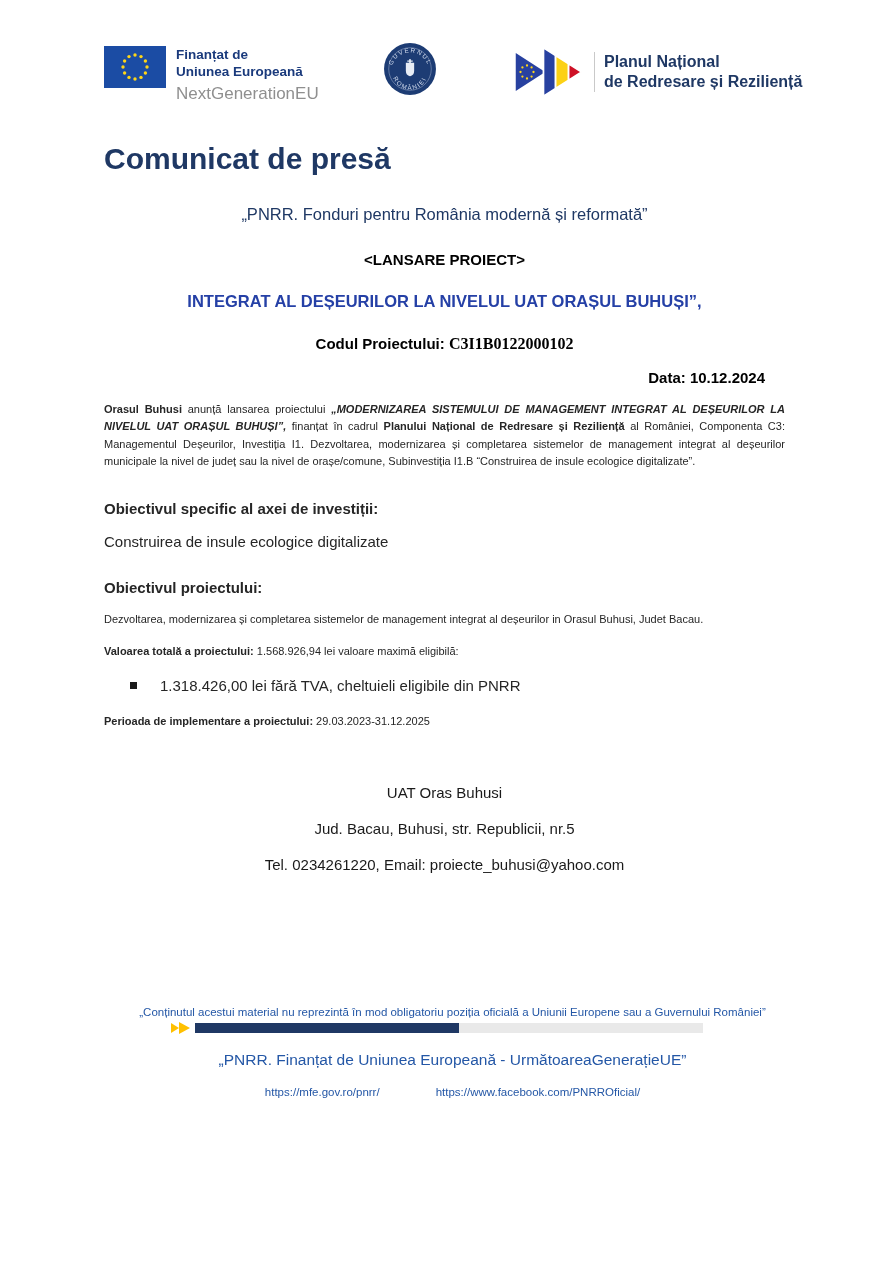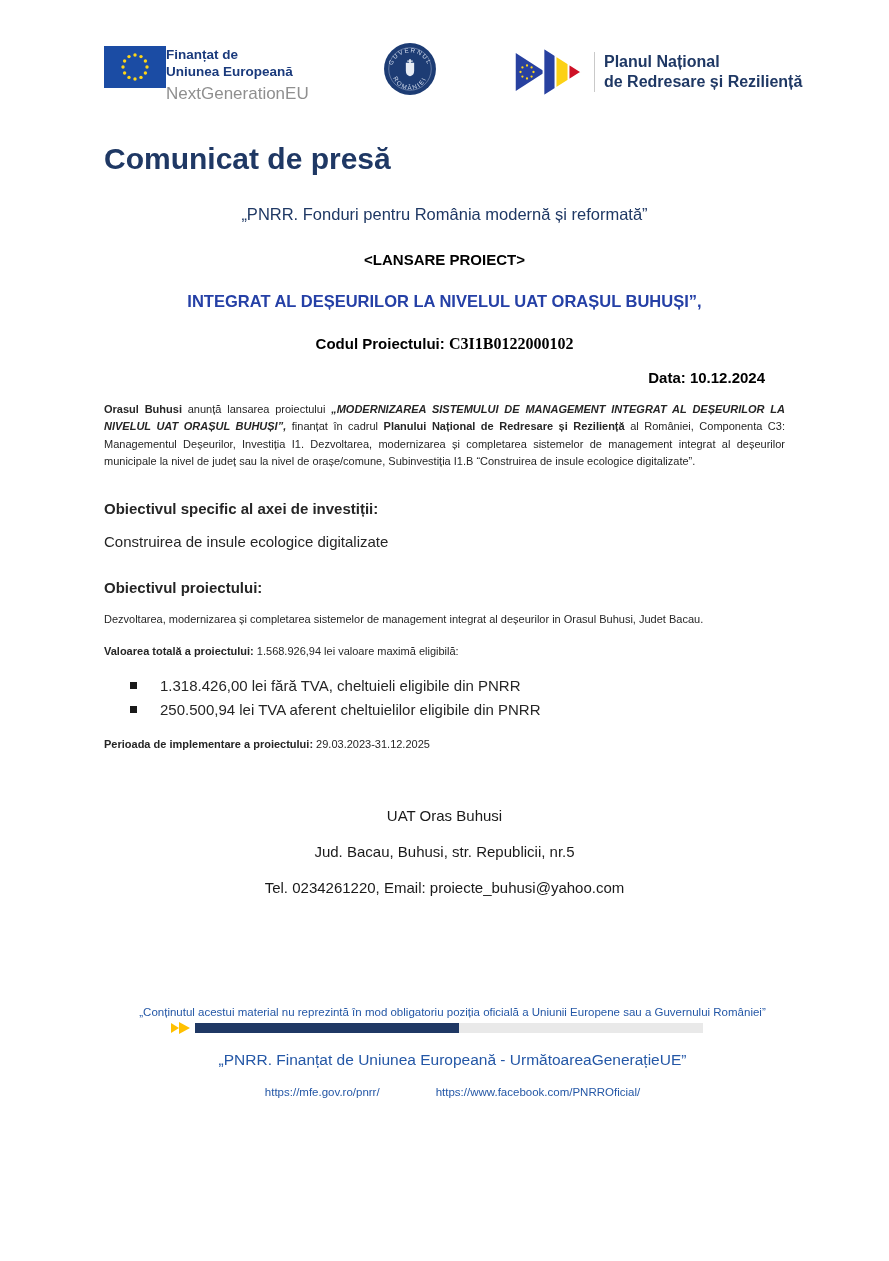--- a/index.html
+++ b/index.html
@@ -9,21 +9,21 @@
     position: relative;
     width: 889px; height: 1261px;
     background: #ffffff;
     font-family: "Liberation Sans", sans-serif;
     color: #262626;
     overflow: hidden;
   }
 
   
   .header { position: absolute; top: 0; left: 0; width: 100%; height: 120px; }
-  .eu-logo { position: absolute; left: 104px; top: 46px; display: flex; }
+  .eu-logo { position: absolute; left: 104px; top: 46px; display: flex; gap: 10px; }
   .eu-flag { width: 62px; height: 42px; display: block; }
   .eu-text { padding-top: 1px; }
   .eu-text .l1, .eu-text .l2 { font-weight: bold; color: #1a3a7c; font-size: 13.5px; line-height: 1.25; }
   .eu-text .l3 { color: #8f8f8f; font-size: 17px; margin-top: 3px; }
 
   .gov-seal { position: absolute; left: 383px; top: 42px; width: 54px; height: 54px; }
 
   .pnrr-logo { position: absolute; left: 514px; top: 46px; display: flex; align-items: center; }
   .pnrr-arrows { width: 78px; height: 52px; display: block; }
   .pnrr-divider { width: 1px; height: 40px; background: #c9c9c9; margin: 0 9px 0 2px; }
@@ -169,24 +169,20 @@
 
     <p class="para">
       <span class="b">Valoarea totală a proiectului:</span><span> 1.568.926,94 lei valoare maximă eligibilă:</span>
     </p>
 
     <div class="bullets">
       <div class="bullet-item">
         <span class="bullet-marker"></span>
         <span>1.318.426,00 lei fără TVA, cheltuieli eligibile din PNRR</span>
       </div>
-      <div class="bullet-item">
-        <span class="bullet-marker"></span>
-        <span>250.500,94 lei TVA aferent cheltuielilor eligibile din PNRR</span>
-      </div>
     </div>
 
     <p class="para">
       <span class="b">Perioada de implementare a proiectului:</span><span> 29.03.2023-31.12.2025</span>
     </p>
 
     <div class="contact">
       <div>UAT Oras Buhusi</div>
       <div>Jud. Bacau, Buhusi, str. Republicii, nr.5</div>
       <div>Tel. 0234261220, Email: proiecte_buhusi@yahoo.com</div>

